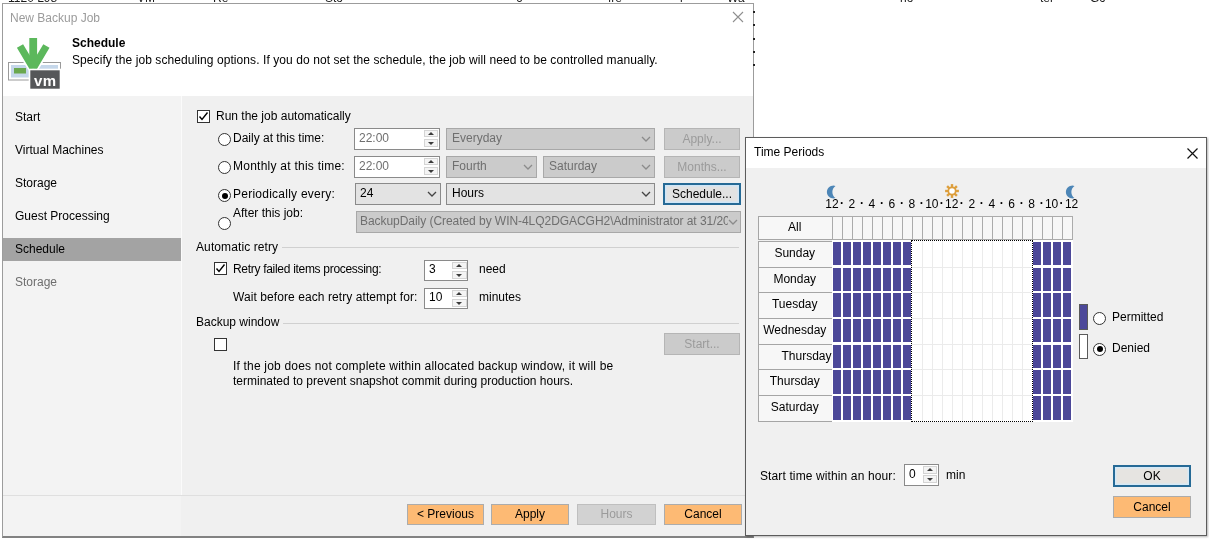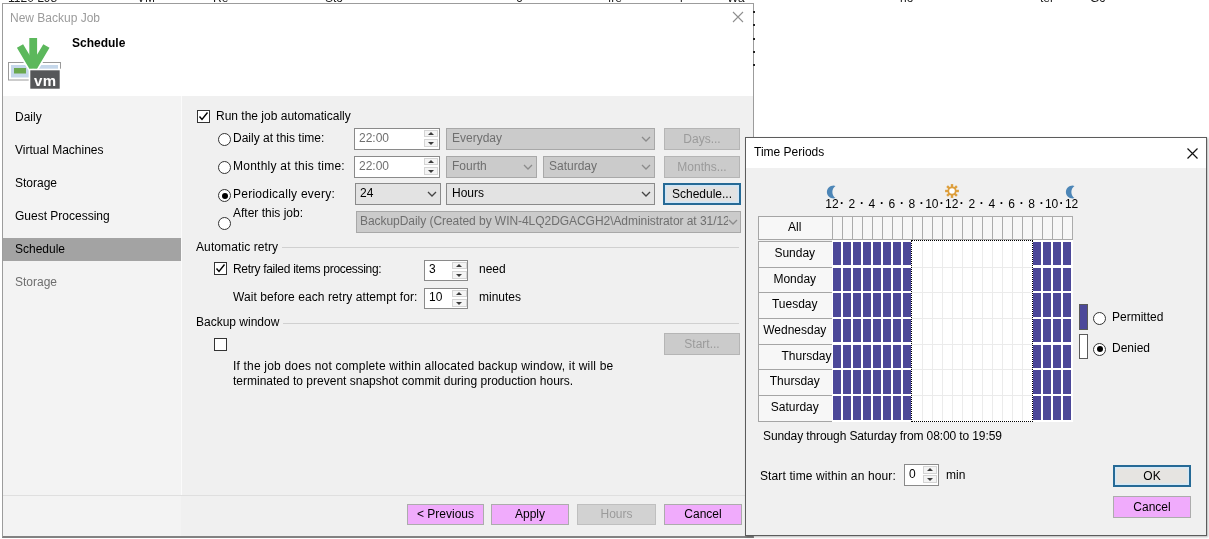--- a/index.html
+++ b/index.html
@@ -6,21 +6,21 @@
 body { font-family:"Liberation Sans", sans-serif; font-size:12px; color:#000; }
 #stage { position:relative; width:1209px; height:539px; overflow:hidden; }
 .abs { position:absolute; }
 .t { position:absolute; white-space:nowrap; }
 .cb { position:absolute; width:13px; height:13px; background:#fff; border:1px solid #333; }
 .radio { position:absolute; width:13px; height:13px; background:#fff; border:1px solid #333; border-radius:50%; }
 .radio.on::after { content:""; position:absolute; left:2.5px; top:2.5px; width:6px; height:6px; background:#000; border-radius:50%; }
 .field { position:absolute; background:#fff; border:1px solid #8a8a8a; }
 .combo { position:absolute; background:#e3e3e3; border:1px solid #8a8a8a; }
 .dcombo { position:absolute; background:#cbcbcb; border:1px solid #a8a8a8; }
-.btn { position:absolute; background:#f0abfc; border:1px solid #acacac; text-align:center; }
+.btn { position:absolute; background:#fdba74; border:1px solid #acacac; text-align:center; }
 .btnd { position:absolute; background:#d2d2d2; border:1px solid #bfbfbf; text-align:center; color:#9b9b9b; }
 .btnd2 { position:absolute; background:#cbcbcb; border:1px solid #b5b5b5; text-align:center; color:#9b9b9b; }
 .daycell { position:absolute; background:#f7f7f7; border:1px solid #a5a5a5; }
 .bluec { position:absolute; background:#4c4899; }
 </style></head><body>
 <div id="stage">
 <div class="abs" style="left:0;top:0;width:1209px;height:6px;overflow:hidden;background:#fff;">
 <div class="t" style="left:8px;top:-9px;color:#1a1a1a;">1120 L98</div>
 <div class="t" style="left:137px;top:-9px;color:#1a1a1a;">VM</div>
 <div class="t" style="left:213px;top:-9px;color:#1a1a1a;">Re</div>
@@ -49,23 +49,24 @@
 <rect x="3" y="31" width="47" height="12.5" fill="#c5d7ea"></rect>
 <rect x="6" y="34" width="12" height="5.5" fill="#6aa84f"></rect>
 <path d="M12 12 L25.2 33.5 M38.4 12 L25.2 33.5" stroke="#fff" stroke-width="11" fill="none"></path>
 <path d="M25.2 4 L25.2 33" stroke="#fff" stroke-width="11.5" fill="none"></path>
 <path d="M12 12 L25.2 34.2 M38.4 12 L25.2 34.2" stroke="#5cb85c" stroke-width="7.2" fill="none"></path>
 <path d="M25.2 4 L25.2 34.8" stroke="#5cb85c" stroke-width="7.8" fill="none"></path>
 <rect x="21.5" y="35.5" width="31" height="20" fill="#555759" stroke="#fff" stroke-width="1.6"></rect>
 <text x="37.3" y="52" font-family="Liberation Sans" font-size="15" font-weight="bold" fill="#fff" text-anchor="middle" letter-spacing="0.4">vm</text>
 </svg>
 <div class="t" style="left:72px;top:36px;font-weight:bold;">Schedule</div>
+<div class="t" style="left:72px;top:53px;letter-spacing:0.08px;">Specify the job scheduling options. If you do not set the schedule, the job will need to be controlled manually.</div>
 <div class="abs" style="left:3px;top:96px;width:178px;height:440px;background:#f3f3f3;"></div>
 <div class="abs" style="left:3px;top:238px;width:178px;height:23px;background:#a3a3a3;"></div>
-<div class="t" style="left:15px;top:110px;">Daily</div>
+<div class="t" style="left:15px;top:110px;">Start</div>
 <div class="t" style="left:15px;top:143px;">Virtual Machines</div>
 <div class="t" style="left:15px;top:176px;">Storage</div>
 <div class="t" style="left:15px;top:209px;">Guest Processing</div>
 <div class="t" style="left:15px;top:242px;">Schedule</div>
 <div class="t" style="left:15px;top:275px;color:#6e6e6e;">Storage</div>
 <div class="abs" style="left:181px;top:96px;width:1px;height:400px;background:#fbfbfb;"></div>
 <div class="cb" style="left:197px;top:110px;"></div>
 <svg class="abs" style="left:197px;top:110px;" width="13" height="13" viewBox="0 0 13 13">
       <path d="M2.5 6.5 L5 9.5 L10.5 2.5" stroke="#000" stroke-width="1.4" fill="none"></path>
     </svg>
@@ -82,21 +83,21 @@
 <div class="t" style="left:359px;top:131px;color:#6f6f6f;">22:00</div>
 <div class="abs" style="left:423.5px;top:129.7px;width:14.5px;height:7.6px;background:#f4f4f4;border:1px solid #d4d4d4;"></div>
 <div class="abs" style="left:423.5px;top:139.1px;width:14.5px;height:7.6px;background:#f4f4f4;border:1px solid #d4d4d4;"></div>
 <div class="abs" style="left:427.7px;top:132.0px;width:0;height:0;border-left:3.1px solid transparent;border-right:3.1px solid transparent;border-bottom:3.2px solid #3b3b3b;"></div>
 <div class="abs" style="left:427.7px;top:141.5px;width:0;height:0;border-left:3.1px solid transparent;border-right:3.1px solid transparent;border-top:3.2px solid #3b3b3b;"></div>
 <div class="dcombo" style="left:446px;top:128px;width:209px;height:22px;"></div>
 <div class="t" style="left:452px;top:131px;color:#6f6f6f;">Everyday</div>
 <svg class="abs" style="left:641px;top:136px;" width="10" height="6" viewBox="0 0 10 6">
       <path d="M1 1 L5 5 L9 1" stroke="#8b8b8b" stroke-width="1.3" fill="none"></path>
     </svg>
-<div class="btnd2" style="left:664px;top:128px;width:76px;height:22px;line-height:20px;">Days...</div>
+<div class="btnd2" style="left:664px;top:128px;width:76px;height:22px;line-height:20px;">Apply...</div>
 <div class="field" style="left:354px;top:156px;width:86px;height:22px;"></div>
 <div class="t" style="left:359px;top:159px;color:#6f6f6f;">22:00</div>
 <div class="abs" style="left:423.5px;top:157.7px;width:14.5px;height:7.6px;background:#f4f4f4;border:1px solid #d4d4d4;"></div>
 <div class="abs" style="left:423.5px;top:167.1px;width:14.5px;height:7.6px;background:#f4f4f4;border:1px solid #d4d4d4;"></div>
 <div class="abs" style="left:427.7px;top:160.0px;width:0;height:0;border-left:3.1px solid transparent;border-right:3.1px solid transparent;border-bottom:3.2px solid #3b3b3b;"></div>
 <div class="abs" style="left:427.7px;top:169.5px;width:0;height:0;border-left:3.1px solid transparent;border-right:3.1px solid transparent;border-top:3.2px solid #3b3b3b;"></div>
 <div class="dcombo" style="left:446px;top:156px;width:91px;height:22px;"></div>
 <div class="t" style="left:452px;top:159px;color:#6f6f6f;">Fourth</div>
 <svg class="abs" style="left:523px;top:164px;" width="10" height="6" viewBox="0 0 10 6">
       <path d="M1 1 L5 5 L9 1" stroke="#8b8b8b" stroke-width="1.3" fill="none"></path>
@@ -112,21 +113,21 @@
 <svg class="abs" style="left:427px;top:191px;" width="10" height="6" viewBox="0 0 10 6">
       <path d="M1 1 L5 5 L9 1" stroke="#444" stroke-width="1.3" fill="none"></path>
     </svg>
 <div class="combo" style="left:446px;top:183px;width:209px;height:22px;"></div>
 <div class="t" style="left:452px;top:186px;">Hours</div>
 <svg class="abs" style="left:641px;top:191px;" width="10" height="6" viewBox="0 0 10 6">
       <path d="M1 1 L5 5 L9 1" stroke="#444" stroke-width="1.3" fill="none"></path>
     </svg>
 <div class="abs" style="left:663px;top:183px;width:78px;height:22px;background:#e2e2e2;border:2px solid #266a96;box-shadow:inset 0 0 0 1.5px #cfe6f7;text-align:center;line-height:18px;">Schedule...</div>
 <div class="dcombo" style="left:356px;top:211px;width:385px;height:22px;overflow:hidden;"></div>
-<div class="t" style="left:360px;top:214px;letter-spacing:-0.05px;color:#6f6f6f;width:368px;overflow:hidden;">BackupDaily (Created by WIN-4LQ2DGACGH2\Administrator at 31/12</div>
+<div class="t" style="left:360px;top:214px;letter-spacing:-0.05px;color:#6f6f6f;width:368px;overflow:hidden;">BackupDaily (Created by WIN-4LQ2DGACGH2\Administrator at 31/20</div>
 <svg class="abs" style="left:728px;top:219px;" width="10" height="6" viewBox="0 0 10 6">
       <path d="M1 1 L5 5 L9 1" stroke="#8b8b8b" stroke-width="1.3" fill="none"></path>
     </svg>
 <div class="t" style="left:196px;top:240px;letter-spacing:0.1px;">Automatic retry</div>
 <div class="abs" style="left:282px;top:247px;width:457px;height:1px;background:#d0d0d0;"></div>
 <div class="cb" style="left:214px;top:262px;"></div>
 <svg class="abs" style="left:214px;top:262px;" width="13" height="13" viewBox="0 0 13 13">
       <path d="M2.5 6.5 L5 9.5 L10.5 2.5" stroke="#000" stroke-width="1.4" fill="none"></path>
     </svg>
 <div class="t" style="left:233px;top:261.5px;letter-spacing:-0.3px;">Retry failed items processing:</div>
@@ -347,21 +348,20 @@
 <div class="bluec" style="left:1032.8600000000001px;top:396.12px;width:7.783px;height:23.52px;"></div>
 <div class="bluec" style="left:1042.843px;top:396.12px;width:7.783px;height:23.52px;"></div>
 <div class="bluec" style="left:1052.826px;top:396.12px;width:7.783px;height:23.52px;"></div>
 <div class="bluec" style="left:1062.809px;top:396.12px;width:7.783px;height:23.52px;"></div>
 <div class="abs" style="left:1078.5px;top:304px;width:9.5px;height:26px;background:#4c4899;border:1px solid #5a5a5a;"></div>
 <div class="abs" style="left:1078.5px;top:333.5px;width:9.5px;height:25px;background:#fff;border:1px solid #5a5a5a;"></div>
 <div class="radio" style="left:1093px;top:311.5px;"></div>
 <div class="t" style="left:1112px;top:310px;">Permitted</div>
 <div class="radio on" style="left:1093px;top:342.5px;"></div>
 <div class="t" style="left:1112px;top:341px;">Denied</div>
-<div class="t" style="left:763px;top:429px;letter-spacing:-0.11px;">Sunday through Saturday from 08:00 to 19:59</div>
 <div class="t" style="left:760px;top:468.5px;letter-spacing:0.12px;">Start time within an hour:</div>
 <div class="field" style="left:904px;top:464px;width:35px;height:22px;"></div>
 <div class="t" style="left:909px;top:467px;">0</div>
 <div class="abs" style="left:922.5px;top:466px;width:14.5px;height:7.6px;background:#f4f4f4;border:1px solid #d4d4d4;"></div>
 <div class="abs" style="left:922.5px;top:475.4px;width:14.5px;height:7.6px;background:#f4f4f4;border:1px solid #d4d4d4;"></div>
 <div class="abs" style="left:926.7px;top:468.3px;width:0;height:0;border-left:3.1px solid transparent;border-right:3.1px solid transparent;border-bottom:3.2px solid #3b3b3b;"></div>
 <div class="abs" style="left:926.7px;top:477.8px;width:0;height:0;border-left:3.1px solid transparent;border-right:3.1px solid transparent;border-top:3.2px solid #3b3b3b;"></div>
 <div class="t" style="left:946px;top:468px;">min</div>
 <div class="abs" style="left:1113px;top:465px;width:78px;height:22px;background:#e6e4e1;border:2px solid #266a96;box-shadow:inset 0 0 0 1.5px #d4e9f8;text-align:center;line-height:18px;">OK</div>
 <div class="btn" style="left:1113px;top:496px;width:78px;height:22px;line-height:20px;">Cancel</div>

